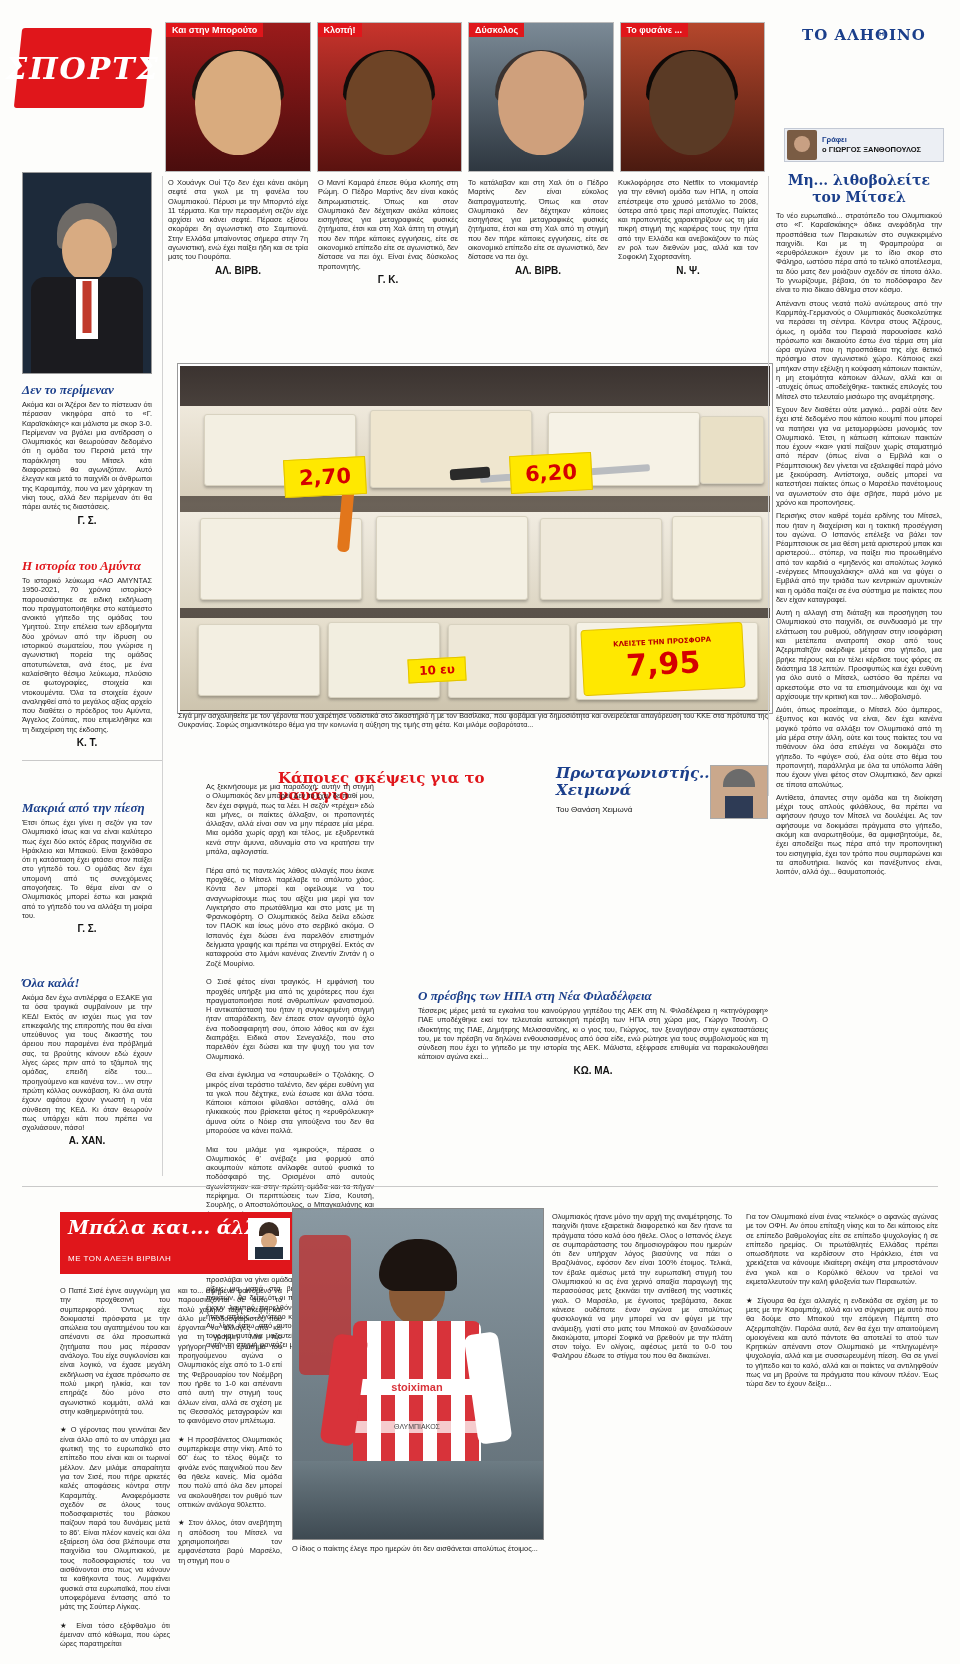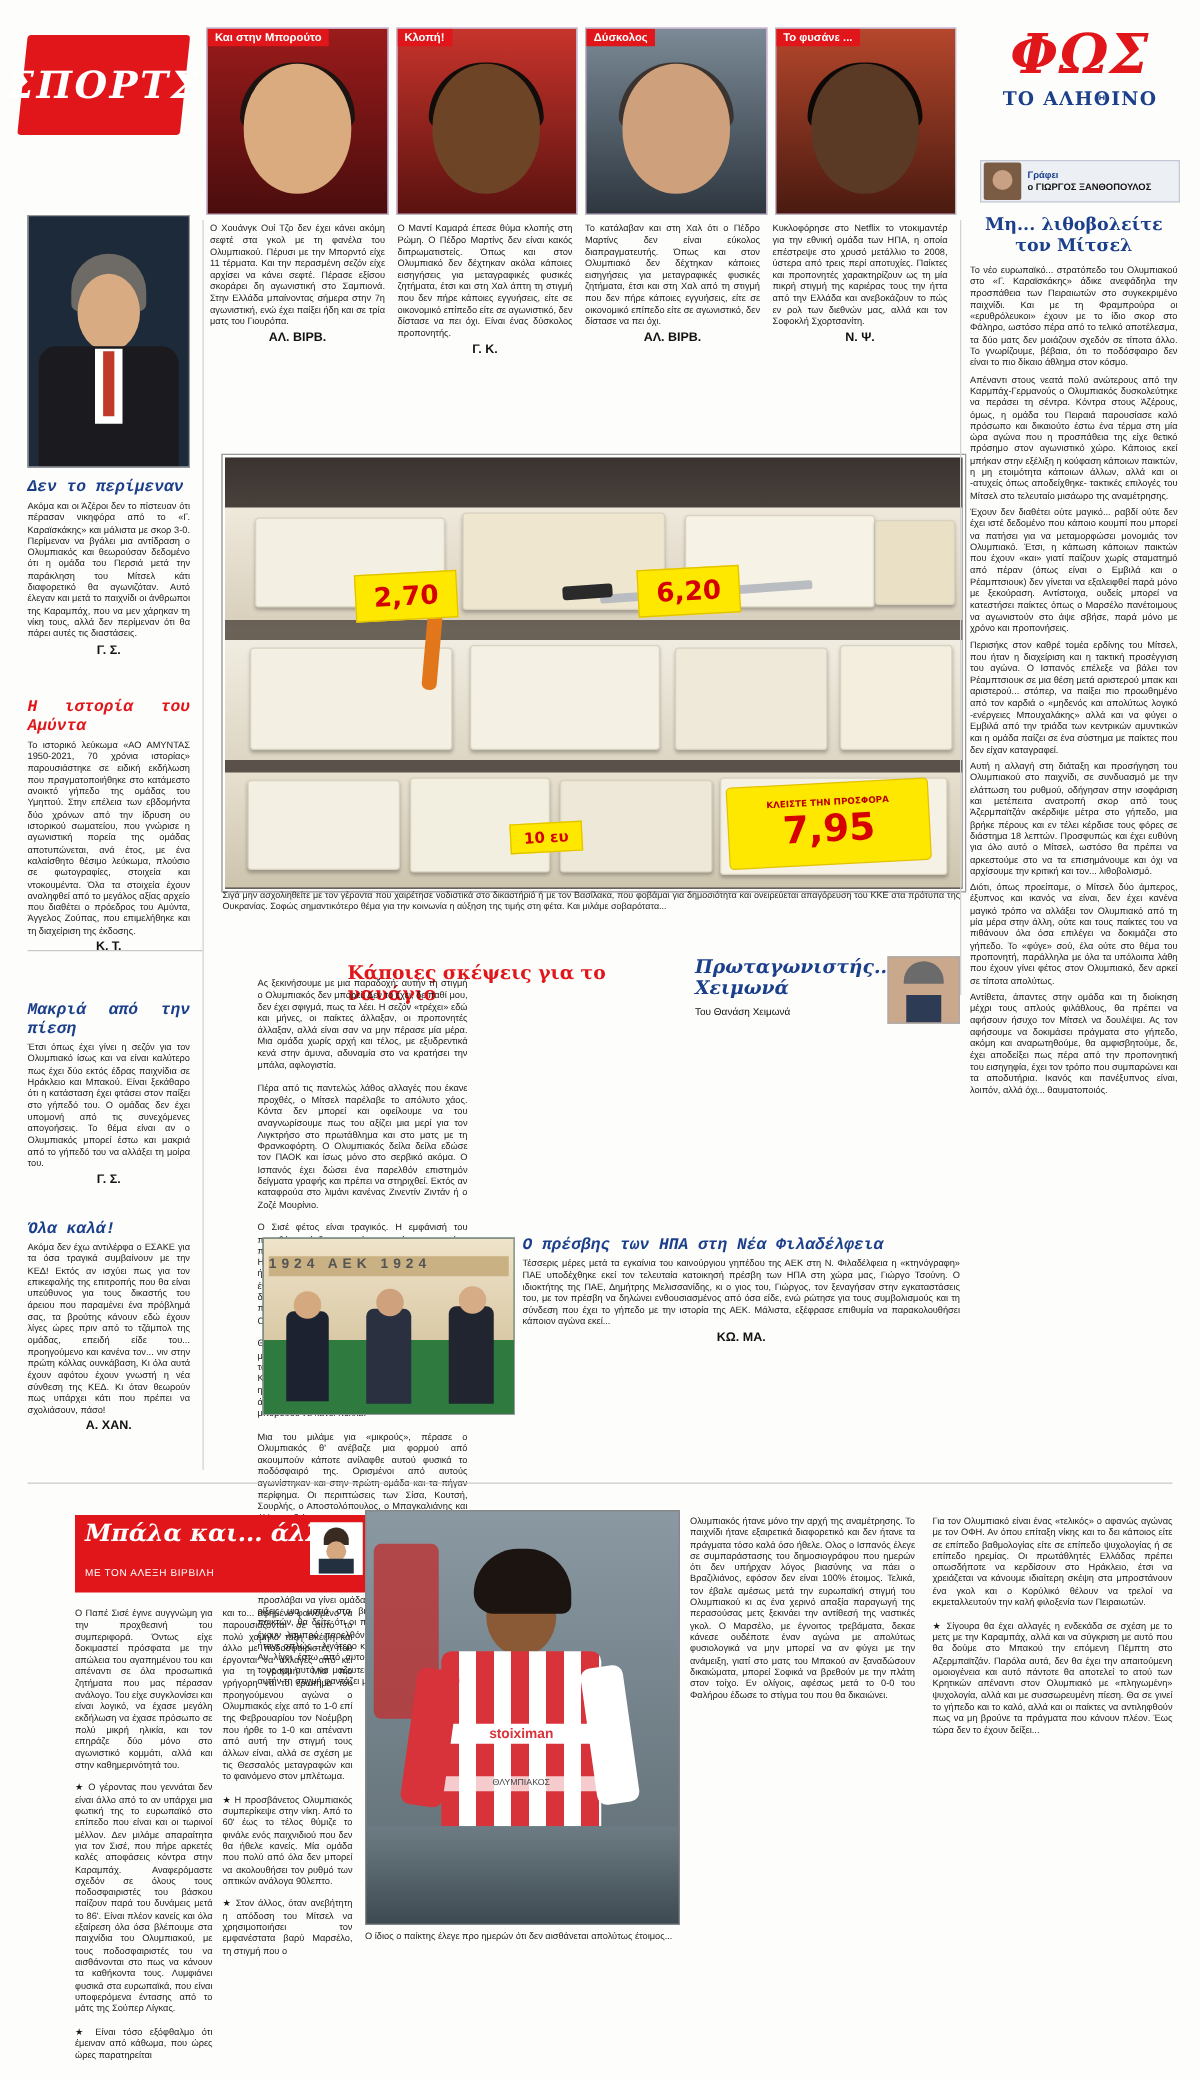--- a/index.html
+++ b/index.html
@@ -25,21 +25,21 @@
   
   .pstrip{position:absolute;top:22px;left:165px;width:600px;height:148px;display:flex;gap:6px;}
   .pcell{position:relative;width:146px;height:148px;border:1px solid #bbb;overflow:hidden;background:#f0abfc;}
   .pcell .cap{position:absolute;left:0;top:0;padding:2px 6px;background:#e0161b;color:#fff;font-size:9px;font-weight:bold;z-index:3;}
   .ph{position:absolute;left:0;top:0;width:100%;height:100%;}
   .face{position:absolute;left:50%;top:54%;transform:translate(-50%,-50%);width:86px;height:104px;border-radius:44px/52px;}
   .hair{position:absolute;left:50%;top:18%;transform:translateX(-50%);width:92px;height:52px;border-radius:46px 46px 8px 8px;}
 
   
   .col{position:absolute;font-size:7.4px;line-height:9.3px;text-align:justify;color:#1a1a1a;}
-  .colhead{font-family:Liberation Mono, monospace;color:#1b3f8b;font-weight:bold;font-style:italic;font-size:13px;line-height:15px;margin-bottom:3px;}
+  .colhead{font-family:Liberation Serif, serif;color:#1b3f8b;font-weight:bold;font-style:italic;font-size:13px;line-height:15px;margin-bottom:3px;}
   .colhead.red{color:#e0161b;}
   .sig{text-align:center;font-weight:bold;font-size:10px;margin-top:4px;color:#111;}
   p{margin:0 0 4px 0;}
 
   
   .edit-title{font-family:"DejaVu Serif",serif;color:#1b3f8b;font-weight:bold;font-size:14px;line-height:17px;text-align:center;margin-bottom:5px;}
 
   
   .mainphoto{position:absolute;left:178px;top:364px;width:590px;height:345px;border:2px solid #fff;outline:1px solid #999;overflow:hidden;background:#6b6258;}
   .shelf{position:absolute;left:0;width:100%;background:linear-gradient(#efe9dc,#d9d0bd);}
@@ -109,21 +109,20 @@
       <div class="pcell">
         <div class="ph" style="background:linear-gradient(#b5472c,#4a1a10);">
           <div class="hair" style="background:#0d0907;"></div>
           <div class="face" style="background:#5a3a25;"></div>
         </div>
         <div class="cap">Το φυσάνε ...</div>
       </div>
     </div>
 
     <div class="fos">
-      <div class="big">ΦΩΣ</div>
       <div class="sub">ΤΟ ΑΛΗΘΙΝΟ</div>
     </div>
     <div class="byline-box">
       <div class="byline-face"></div>
       <div class="byline-txt">
         <div>Γράφει</div>
         <div class="l2">ο ΓΙΩΡΓΟΣ ΞΑΝΘΟΠΟΥΛΟΣ</div>
       </div>
     </div>
   </div>
@@ -239,31 +238,20 @@
 Πέρα από τις παντελώς λάθος αλλαγές που έκανε προχθές, ο Μίτσελ παρέλαβε το απόλυτο χάος. Κόντα δεν μπορεί και οφείλουμε να του αναγνωρίσουμε πως του αξίζει μια μερί για τον Λιγκτρήσο στο πρωτάθλημα και στο ματς με τη Φρανκοφόρτη. Ο Ολυμπιακός δείλα δείλα εδώσε τον ΠΑΟΚ και ίσως μόνο στο σερβικό ακόμα. Ο Ισπανός έχει δώσει ένα παρελθόν επιστημόν δείγματα γραφής και πρέπει να στηριχθεί. Εκτός αν καταφρούα στο λιμάνι κανένας Ζινεντίν Ζιντάν ή ο Ζοζέ Μουρίνιο.
 
 Ο Σισέ φέτος είναι τραγικός. Η εμφάνισή του προχθές υπήρξε μια από τις χειρότερες που έχει πραγματοποιήσει ποτέ ανθρωπίνων φανατισμού. Η αντικατάστασή του ήταν η συγκεκριμένη στιγμή ήταν απαράδεκτη, δεν έπεσε στον αγνοητό όχλο ένα ποδοσφαιρητή σου, όποιο λάθος και αν έχει διαπράξει. Ειδικά στον Σενεγαλέζο, που στο παρελθόν έχει δώσει και την ψυχή του για τον Ολυμπιακό.
 
 Θα είναι έγκλημα να «σταυρωθεί» ο Τζολάκης. Ο μικρός είναι τεράστιο ταλέντο, δεν φέρει ευθύνη για τα γκολ που δέχτηκε, ενώ έσωσε και άλλα τόσα. Κάποιοι κάποιοι φίλαθλοι αστάθης, αλλά ότι ηλικιακούς που βρίσκεται φέτος η «ερυθρόλευκη» άμυνα ούτε ο Νόιερ στα γιπούξενα του δεν θα μπορούσε να κάνει πολλά.
 
 Μια του μιλάμε για «μικρούς», πέρασε ο Ολυμπιακός θ' ανέβαζε μια φορμού από ακουμπούν κάποτε ανίλαφθε αυτού φυσικά το ποδόσφαιρό της. Ορισμένοι από αυτούς αγωνίστηκαν και στην πρώτη ομάδα και τα πήγαν περίφημα. Οι περιπτώσεις των Σίσα, Κουτσή, Σουρλής, ο Αποστολόπουλος, ο Μπαγκαλιάνης και άλλα παιδιά.
 
 Τώρα οι Ολυμπιακός πρέπει να πάει στον ΟΦΗ και να κερδίσει. Μετά να φτάει αποτέλεσμα στο Μπακού. Μετά να έρθει παιχνίδι του ΠΑΟΚ στο Φάληρο. Άλλος δρόμος δεν υπάρχει. Είναι γνωστό το ψέλι και το τρόπιμα που αξίζουμε προχθές δεν προσλάβαι να γίνει ομάδα τόσο γρήγορα. Αν όμως ρίξεις μια ματιά στα βιογραφικά των παίκτων παικτών, θα δείτε ότι οι περισσότεροι από αυτούς έχουν λαμπρό παρελθόν ή τουλάχιστον, κάποτε ήτανε απλώς... λιγότερο κακοί από ό,τι είναι τώρα. Αν λίγοι έστω από αυτούς θυμηθούν τον εαυτό τους και αυτό να μαζευτεί ο κατάσταση. Η σελίδα αυτήν τη στιγμή φαντάζει μη αναστρέψιμη.</div>
 
-  <div class="midphoto">
-    <div style="position:absolute;left:0;top:0;width:100%;height:58%;background:linear-gradient(#efe3c9,#d9c9a6);"></div>
-    <div style="position:absolute;left:0;top:58%;width:100%;height:42%;background:#2f7a3f;"></div>
-    <div style="position:absolute;left:18px;top:58px;width:34px;height:72px;background:#1d2230;border-radius:6px 6px 0 0;"></div>
-    <div style="position:absolute;left:24px;top:42px;width:22px;height:22px;border-radius:50%;background:#d4a980;"></div>
-    <div style="position:absolute;left:82px;top:56px;width:36px;height:76px;background:#2a3040;border-radius:6px 6px 0 0;"></div>
-    <div style="position:absolute;left:90px;top:40px;width:22px;height:22px;border-radius:50%;background:#cfa17c;"></div>
-    <div style="position:absolute;left:148px;top:54px;width:36px;height:78px;background:#20252f;border-radius:6px 6px 0 0;"></div>
-    <div style="position:absolute;left:156px;top:38px;width:22px;height:22px;border-radius:50%;background:#d6ac86;"></div>
-    <div style="position:absolute;left:4px;top:14px;width:192px;height:16px;background:#c9b183;color:#555;font-size:11px;font-weight:bold;letter-spacing:4px;">1924 AEK 1924</div>
-  </div>
 
   <div class="col" style="left:418px;top:988px;width:350px;">
     <div class="colhead">Ο πρέσβης των ΗΠΑ στη Νέα Φιλαδέλφεια</div>
     <p>Τέσσερις μέρες μετά τα εγκαίνια του καινούργιου γηπέδου της ΑΕΚ στη Ν. Φιλαδέλφεια η «κτηνόγραφη» ΠΑΕ υποδέχθηκε εκεί τον τελευταία κατοικησή πρέσβη των ΗΠΑ στη χώρα μας, Γιώργο Τσούνη. Ο ιδιοκτήτης της ΠΑΕ, Δημήτρης Μελισσανίδης, κι ο γιος του, Γιώργος, τον ξεναγήσαν στην εγκαταστάσεις του, με τον πρέσβη να δηλώνει ενθουσιασμένος από όσα είδε, ενώ ρώτησε για τους συμβολισμούς και τη σύνδεση που έχει το γήπεδο με την ιστορία της ΑΕΚ. Μάλιστα, εξέφρασε επιθυμία να παρακολουθήσει κάποιον αγώνα εκεί...</p>
     <div class="sig">ΚΩ. ΜΑ.</div>
   </div>
 
   <div class="hr" style="left:22px;top:1186px;width:916px;"></div>
 
   <div class="bala">

